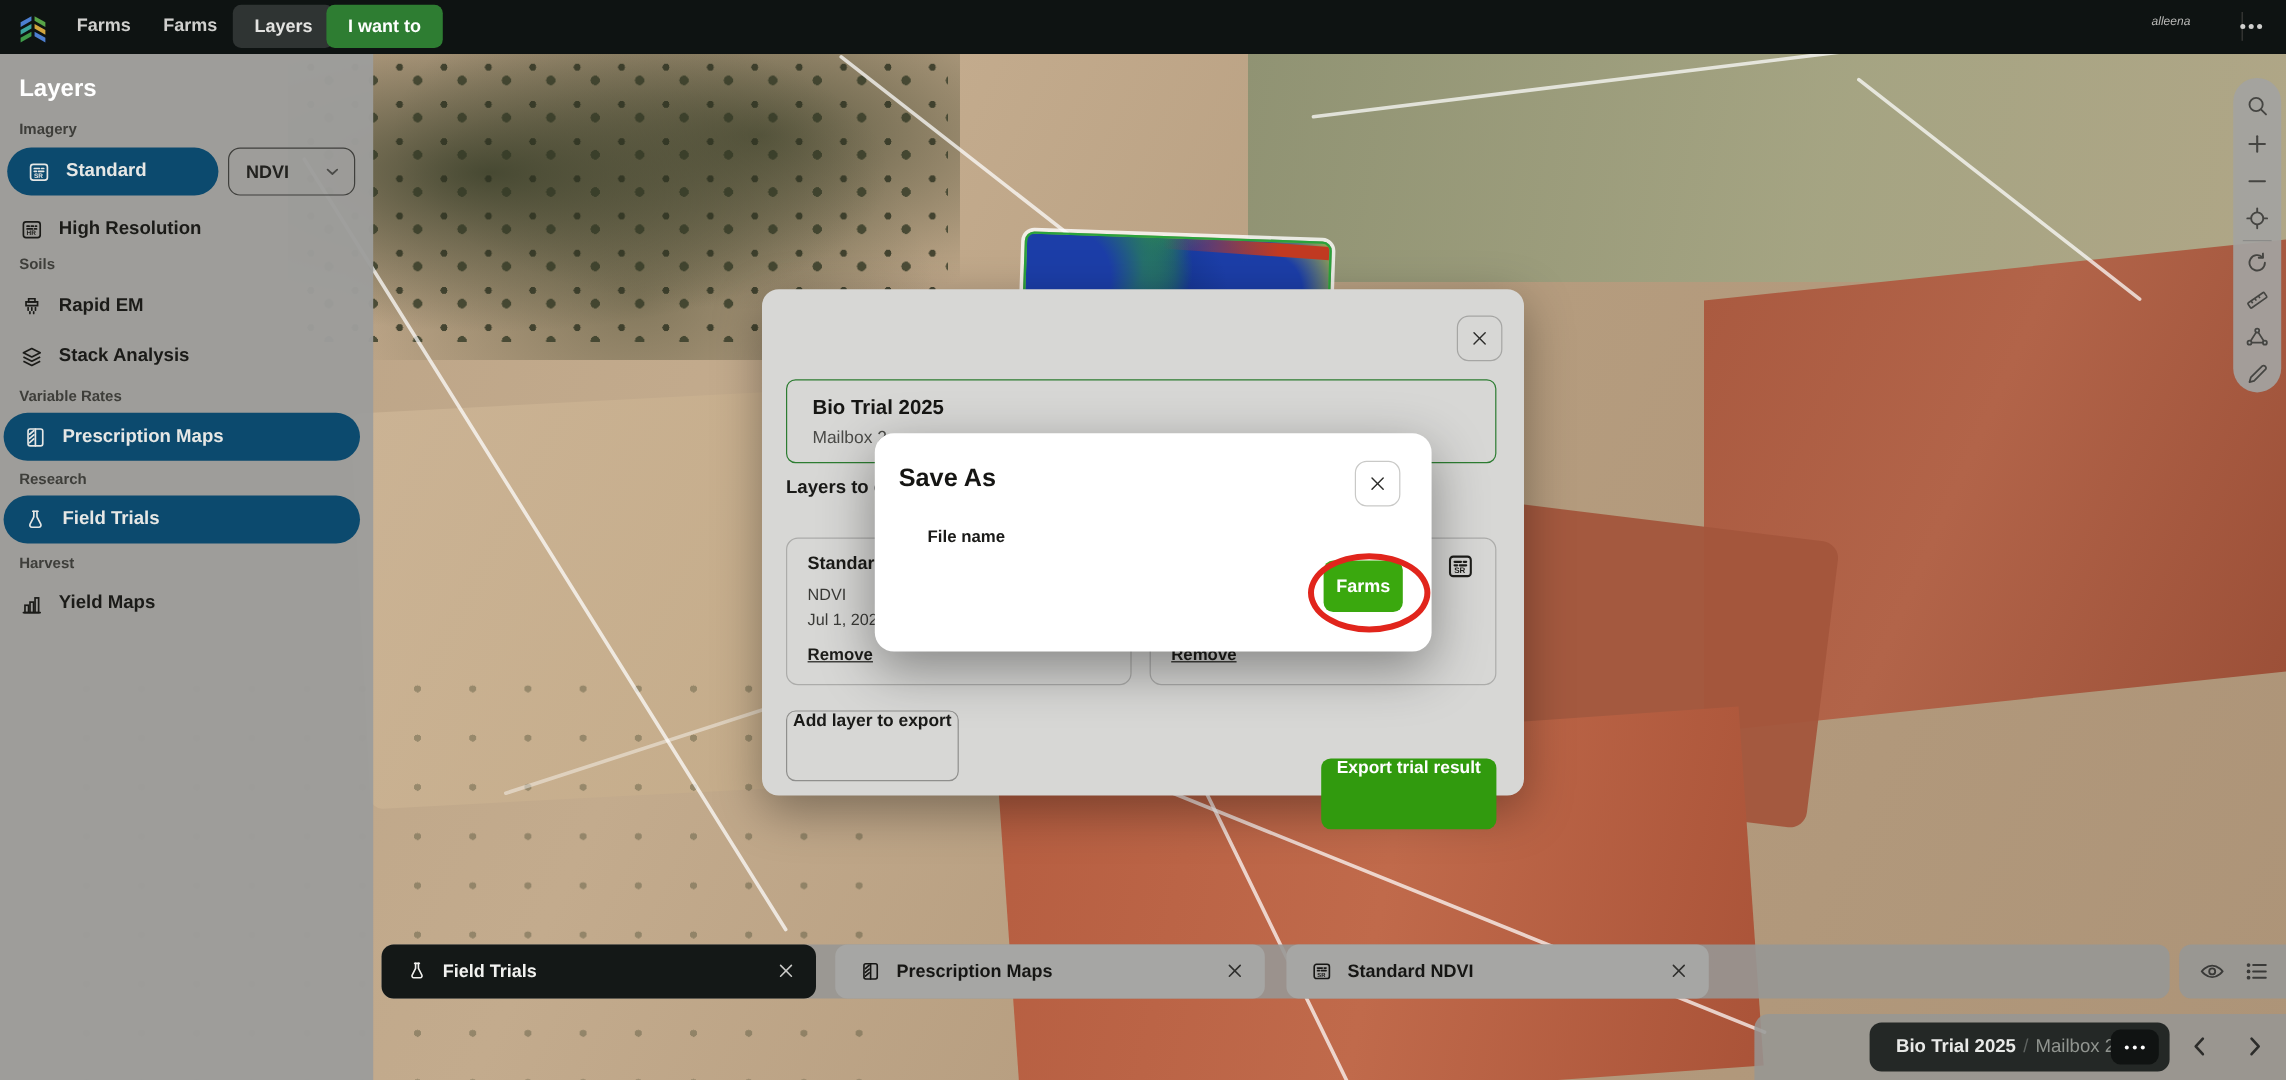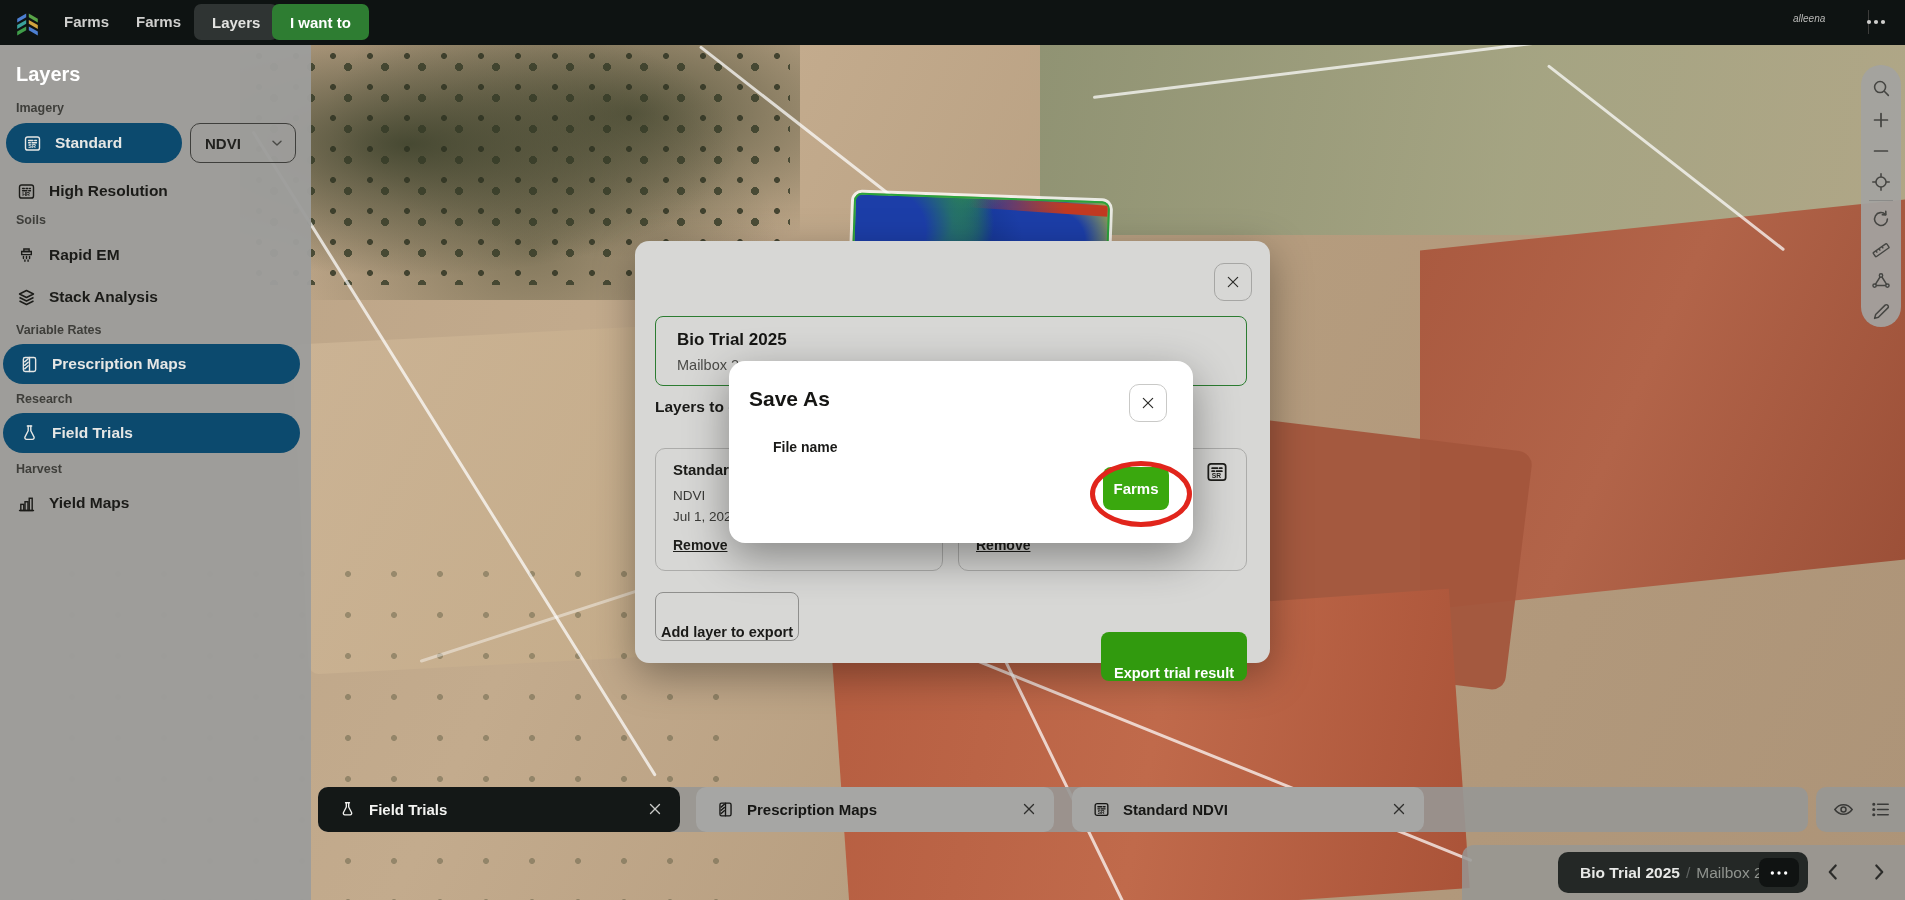--- a/index.html
+++ b/index.html
@@ -78,22 +78,22 @@
   #trial-card .n{position:absolute;left:21px;top:13px;font-size:17px;font-weight:bold;color:#161614;}
   #trial-card .f{position:absolute;left:21px;top:40px;font-size:14.5px;color:#4b4b48;}
   #layers-label{position:absolute;left:20px;top:157px;font-size:15.5px;font-weight:bold;color:#1a1a18;white-space:nowrap;}
   .layer-card{position:absolute;top:207px;width:288px;height:123px;border:1.3px solid #acacaa;border-radius:10px;box-sizing:border-box;}
   .layer-card .lc-t{position:absolute;left:17px;top:12px;font-size:15px;font-weight:bold;color:#1b1b18;white-space:nowrap;}
   .layer-card .lc-s{position:absolute;left:17px;top:39px;font-size:13.5px;color:#3a3a37;white-space:nowrap;}
   .layer-card .lc-d{position:absolute;left:17px;top:60px;font-size:13.5px;color:#3a3a37;white-space:nowrap;}
   .layer-card .lc-r{position:absolute;left:17px;top:88px;font-size:14px;font-weight:bold;color:#1d1d1a;
     text-decoration:underline;cursor:pointer;}
   .lc-ico{position:absolute;right:16px;top:10px;color:#1d1d1a;}
-  .dlgbtn{position:absolute;top:351px;height:49px;border-radius:8px;font-size:14.5px;font-weight:bold;
-    display:flex;align-items:flex-end;justify-content:center;cursor:pointer;box-sizing:border-box;}
+  .dlgbtn{position:absolute;top:351px;height:59px;border-radius:8px;font-size:14.5px;font-weight:bold;
+    display:flex;align-items:flex-start;justify-content:center;cursor:pointer;box-sizing:border-box;}
   #add-layer-btn{left:20px;width:144px;border:1.2px solid #8f8f8d;color:#1a1a18;}
   #export-btn{left:466px;width:146px;background:#319a0e;color:#fff;margin-top:40px;}
 
   
   #save-dialog{position:absolute;left:729px;top:361px;width:464px;height:182px;background:#ffffff;border-radius:16px;
     box-shadow:0 14px 44px rgba(0,0,0,.38);z-index:50;}
   #save-title{position:absolute;left:20px;top:26px;font-size:21px;font-weight:bold;color:#151513;}
   #file-label{position:absolute;left:20px;top:78px;font-size:14px;font-weight:bold;color:#1a1a18;margin-left:24px;}
   #file-input{position:absolute;left:20px;top:103px;width:350px;height:48px;box-sizing:border-box;
     border:1.2px solid #bcbcba;border-radius:10px;padding:0 15px;font-size:15px;color:#1f1f1d;

